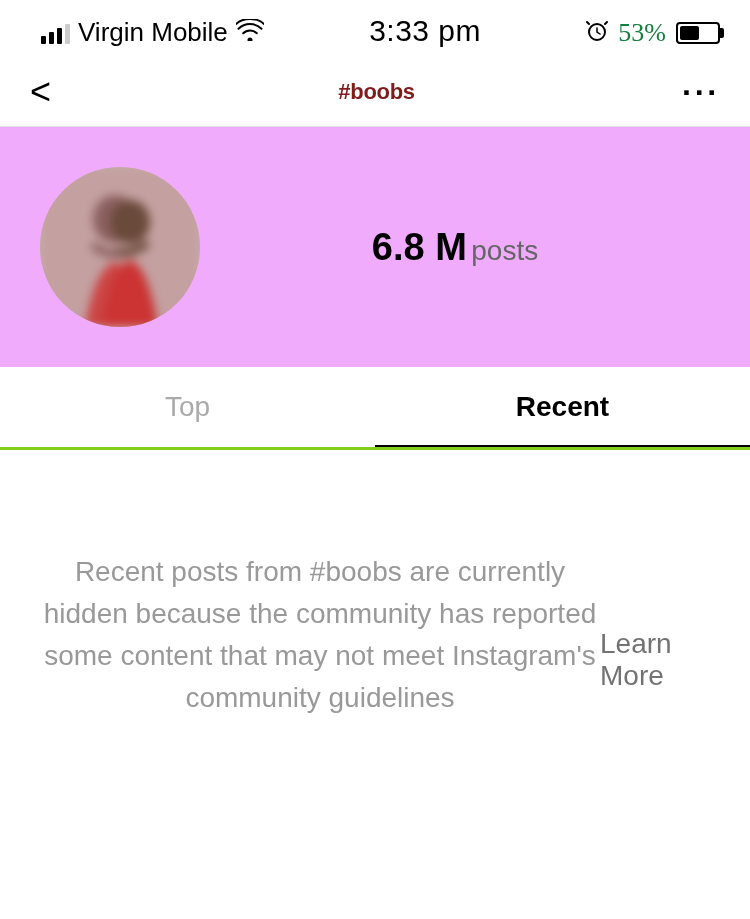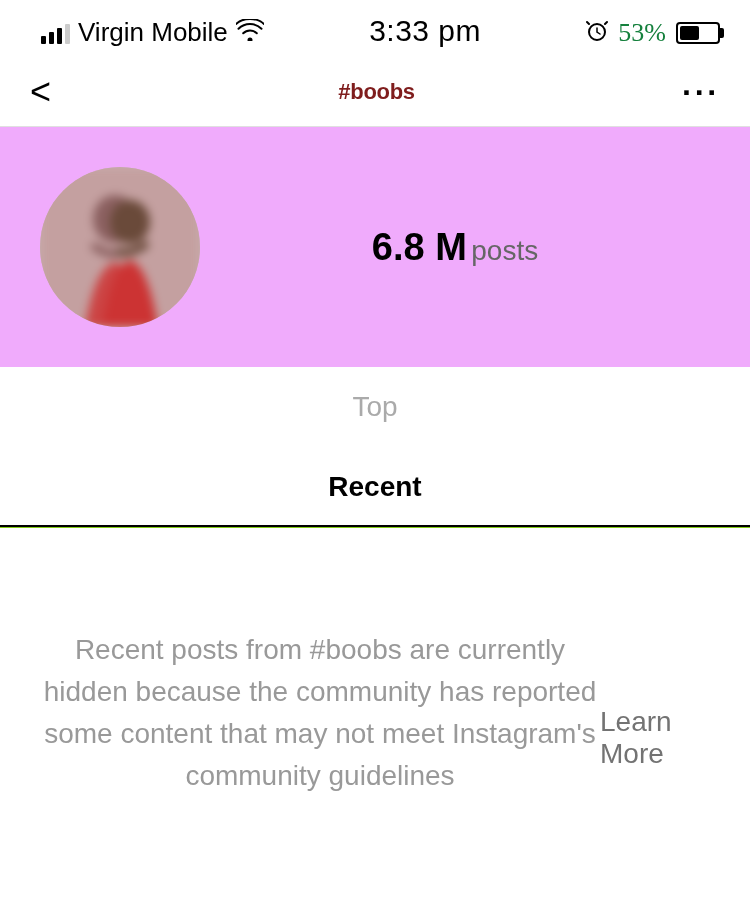--- a/index.html
+++ b/index.html
@@ -177,22 +177,21 @@
 
     .posts-label {
       font-size: 28px;
       font-weight: 400;
       color: #666;
     }
 
     
     .tabs-container {
       display: flex;
-      border-bottom: 1px solid #84cc16;
-      flex-direction: column;
+      border-bottom: 3px solid #84cc16;
     }
 
     .tab {
       flex: 1;
       text-align: center;
       padding: 24px 0;
       font-size: 28px;
       cursor: pointer;
       position: relative;
     }

